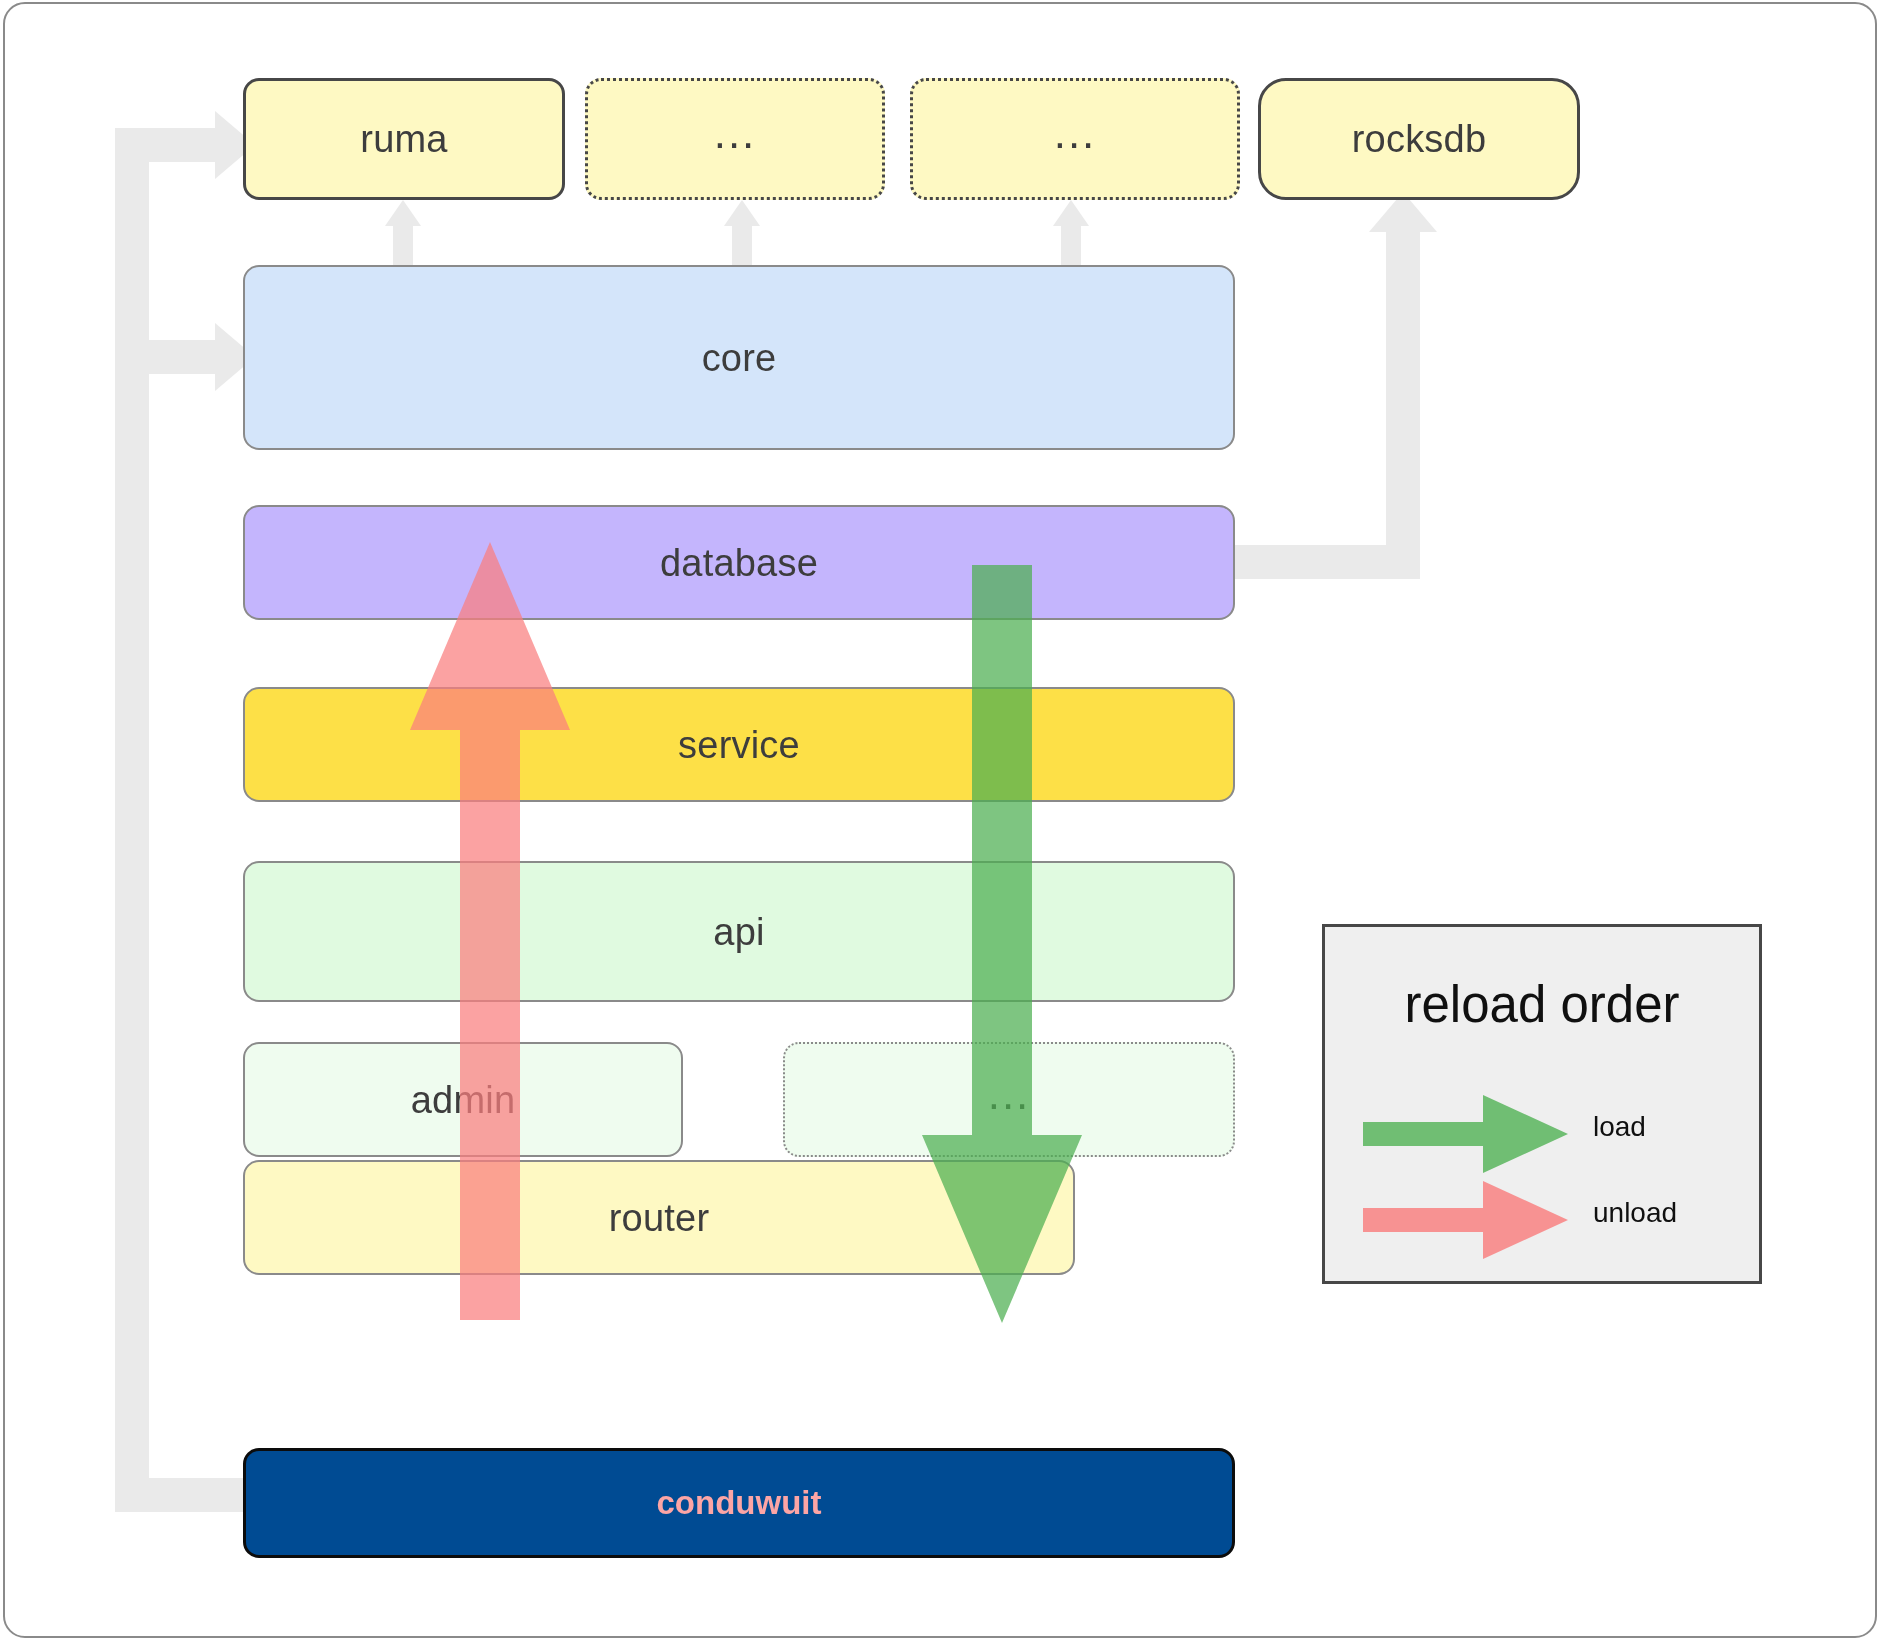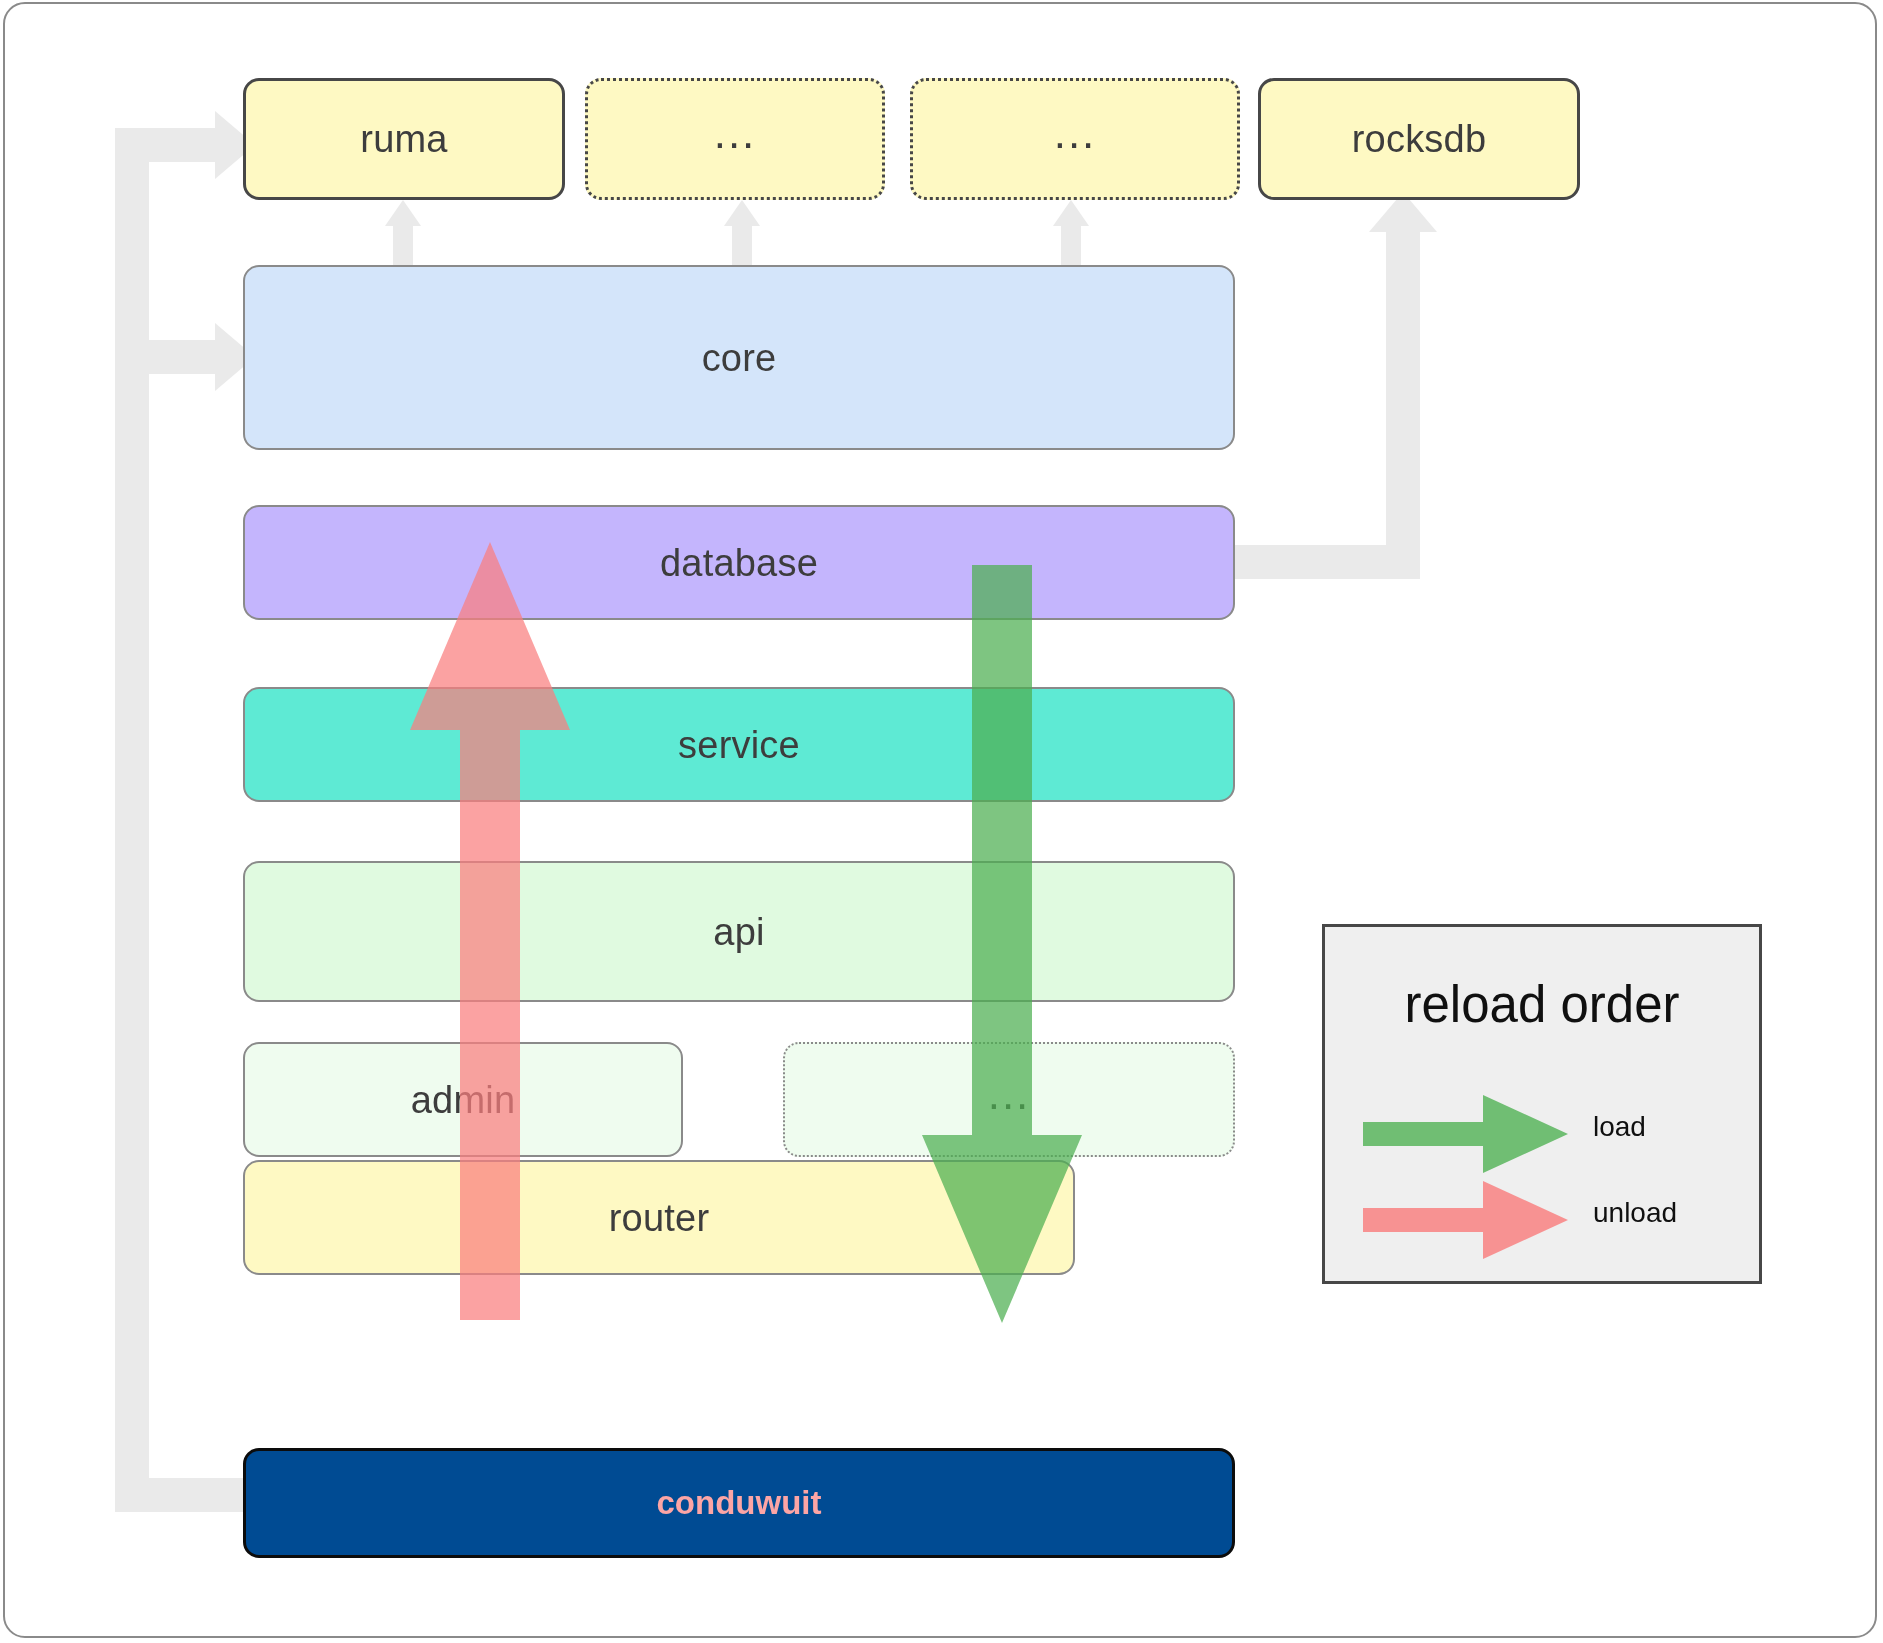--- a/index.html
+++ b/index.html
@@ -188,33 +188,33 @@
   </div>
 
   <div class="node dep dotted" style="left:585px; width:300px;">
     <span class="node-label dots">...</span>
   </div>
 
   <div class="node dep dotted" style="left:910px; width:330px;">
     <span class="node-label dots">...</span>
   </div>
 
-  <div class="node dep" style="left:1258px; width:322px;">
+  <div class="node dep" style="left:1258px; width:322px;border-radius:28px;">
     <span class="node-label">rocksdb</span>
   </div>
 
   <div class="node core-box" style="left:243px; top:265px; width:992px; height:185px;">
     <span class="node-label">core</span>
   </div>
 
   <div class="node layer" style="left:243px; top:505px; width:992px; height:115px; background:#c4b5fd;">
     <span class="node-label">database</span>
   </div>
 
-  <div class="node layer" style="left:243px; top:687px; width:992px; height:115px; background:#5eead4;">
+  <div class="node layer" style="left:243px; top:687px; width:992px; height:115px; background:#fde047;">
     <span class="node-label">service</span>
   </div>
 
   <div class="node layer" style="left:243px; top:861px; width:992px; height:141px; background:#e0fae0;">
     <span class="node-label">api</span>
   </div>
 
   <div class="node layer" style="left:243px; top:1042px; width:440px; height:115px; background:#effcef;">
     <span class="node-label">admin</span>
   </div>

